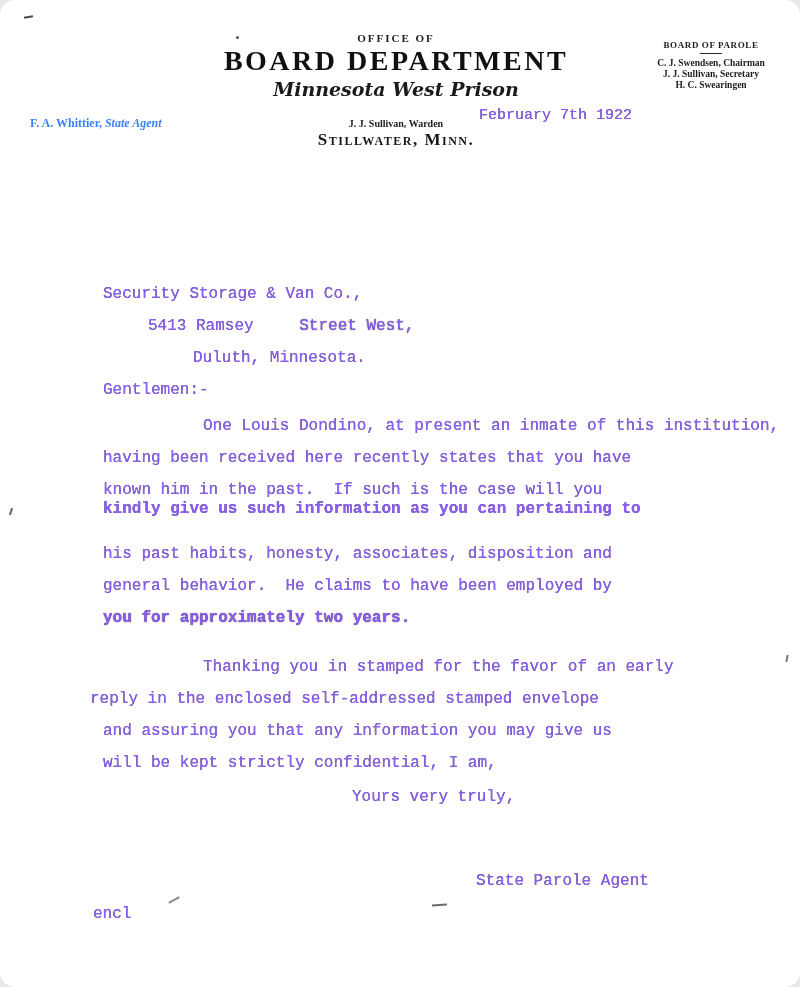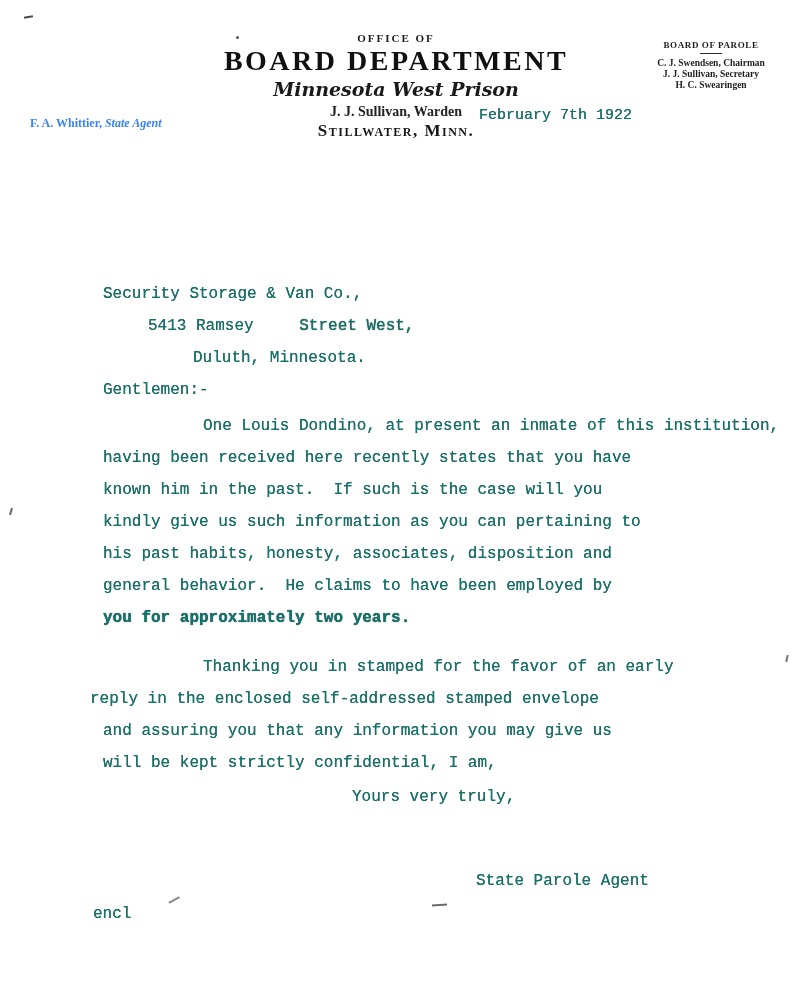--- a/index.html
+++ b/index.html
@@ -6,45 +6,46 @@
   * { margin:0; padding:0; box-sizing:border-box; }
   html,body { background:#e8e8e8; }
   .page {
     position:relative;
     width:800px; height:987px;
     margin:0 auto;
     background:#ffffff;
     color:#141414;
     font-family:"Liberation Serif", serif;
     overflow:hidden;
+    border-radius:15px;
   }
 
   
   .lh-center { position:absolute; left:0; top:32px; width:792px; text-align:center; }
   .office-of { font-size:11px; font-weight:bold; letter-spacing:2px; color:#1b1b1b; }
   .dept      { font-size:28px; font-weight:bold; letter-spacing:2.5px; margin-top:1px; color:#101010; }
   .institution { font-family:"DejaVu Serif", serif; font-size:19px; font-style:italic; font-weight:600; margin-top:1px; color:#1a1a1a; }
-  .warden    { font-size:14px; font-weight:bold; margin-top:4px; color:#222; }
+  .warden    { font-size:10px; font-weight:bold; margin-top:18px; color:#222; }
   .location  { font-size:17px; font-variant:small-caps; letter-spacing:1.5px; font-weight:600; margin-top:1px; color:#161616; }
 
   .board { position:absolute; left:627px; top:40px; width:168px; text-align:center; color:#1d1d1d; }
   .board-title { font-size:9px; font-weight:bold; letter-spacing:0.6px; }
   .board-divider { width:22px; border-top:1.5px solid #2a2a2a; margin:3px auto 4px auto; }
   .board-member { font-size:9.5px; line-height:11px; font-weight:700; }
 
   .state-agent { position:absolute; left:30px; top:116px; font-size:12px; font-weight:bold; color:#3b82f6; }
   .state-agent .it { font-style:italic; font-weight:600; }
 
   
   .typed {
     position:absolute;
     font-family:"Liberation Mono", monospace;
     font-size:16px;
     line-height:18px;
-    color:#0f766e;
+    color:#8b5cf6;
     letter-spacing:0px;
     white-space:pre;
     text-shadow:0 0 0.5px rgba(20,20,20,0.75);
   }
   .typed-sm { font-size:15px; }
   .typed-bold { font-weight:bold; text-shadow:0 0 1px rgba(0,0,0,0.9); }
   .bold-seg { font-weight:normal; text-shadow:0 0 1px rgba(0,0,0,0.9);margin-left:36px; }
 
   
   .mark { position:absolute; background:#4a4a4a; }
@@ -82,21 +83,21 @@
 
   <div class="typed" style="left:103px; top:285px;">Security Storage &amp; Van Co.,</div>
   <div class="typed" style="left:148px; top:317px;"><span>5413 Ramsey </span><span class="bold-seg">Street West,</span></div>
   <div class="typed" style="left:193px; top:349px;">Duluth, Minnesota.</div>
 
   <div class="typed" style="left:103px; top:381px;">Gentlemen:-</div>
 
   <div class="typed" style="left:203px; top:417px;">One Louis Dondino, at present an inmate of this institution,</div>
   <div class="typed" style="left:103px; top:449px;">having been received here recently states that you have</div>
   <div class="typed" style="left:103px; top:481px;">known him in the past.  If such is the case will you</div>
-  <div class="typed" style="left:103px; top:513px;">kindly give us such information as you can pertaining to</div>
+  <div class="typed" style="left:103px; top:500px;font-weight:bold;">kindly give us such information as you can pertaining to</div>
   <div class="typed" style="left:103px; top:545px;">his past habits, honesty, associates, disposition and</div>
   <div class="typed" style="left:103px; top:577px;">general behavior.  He claims to have been employed by</div>
   <div class="typed typed-bold" style="left:103px; top:609px;">you for approximately two years.</div>
 
   <div class="typed" style="left:203px; top:658px;">Thanking you in stamped for the favor of an early</div>
   <div class="typed" style="left:90px; top:690px;">reply in the enclosed self-addressed stamped envelope</div>
   <div class="typed" style="left:103px; top:722px;">and assuring you that any information you may give us</div>
   <div class="typed" style="left:103px; top:754px;">will be kept strictly confidential, I am,</div>
 
   <div class="typed" style="left:352px; top:788px;">Yours very truly,</div>

